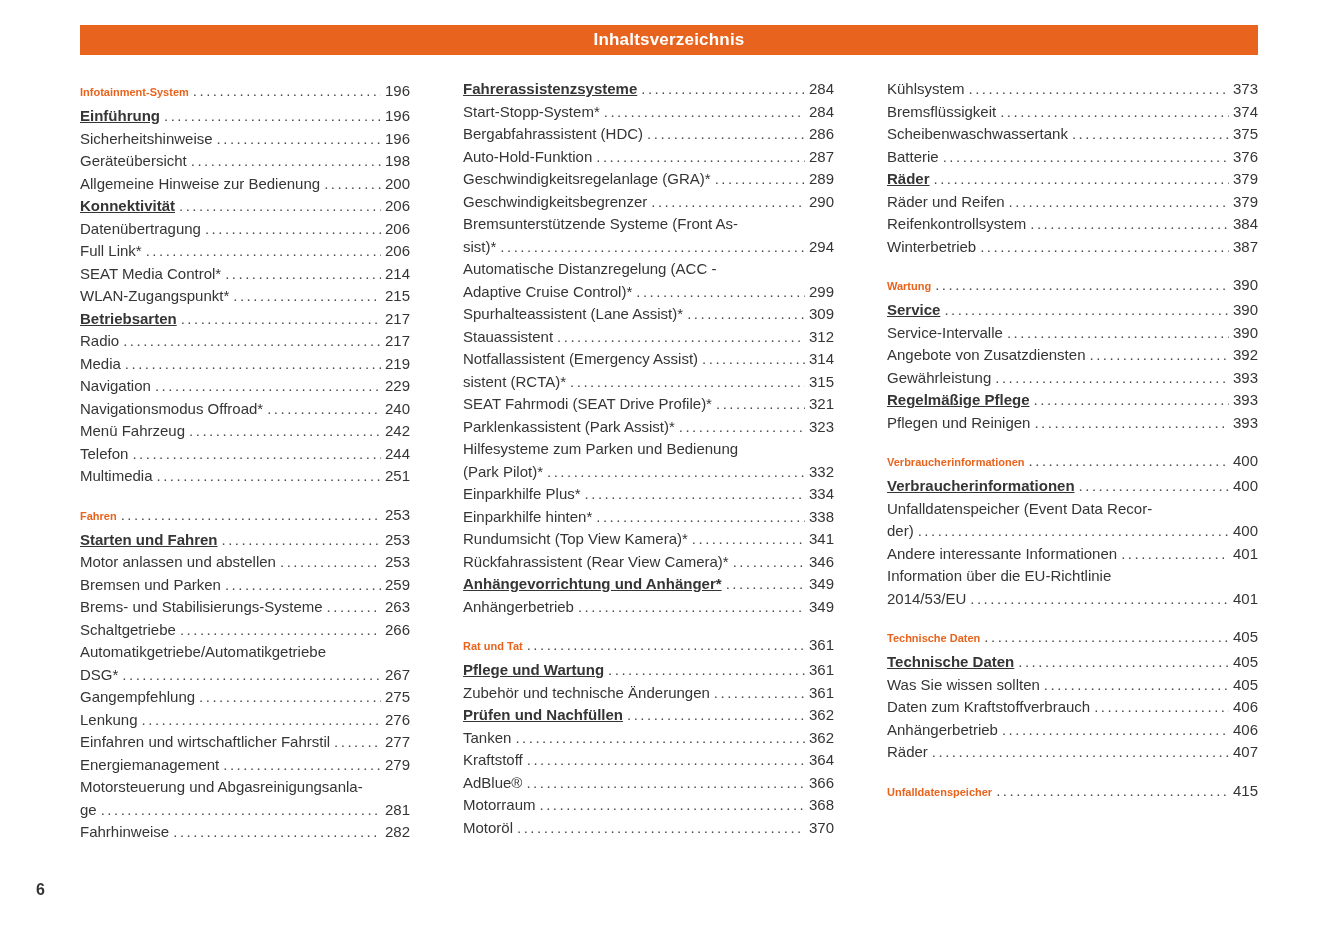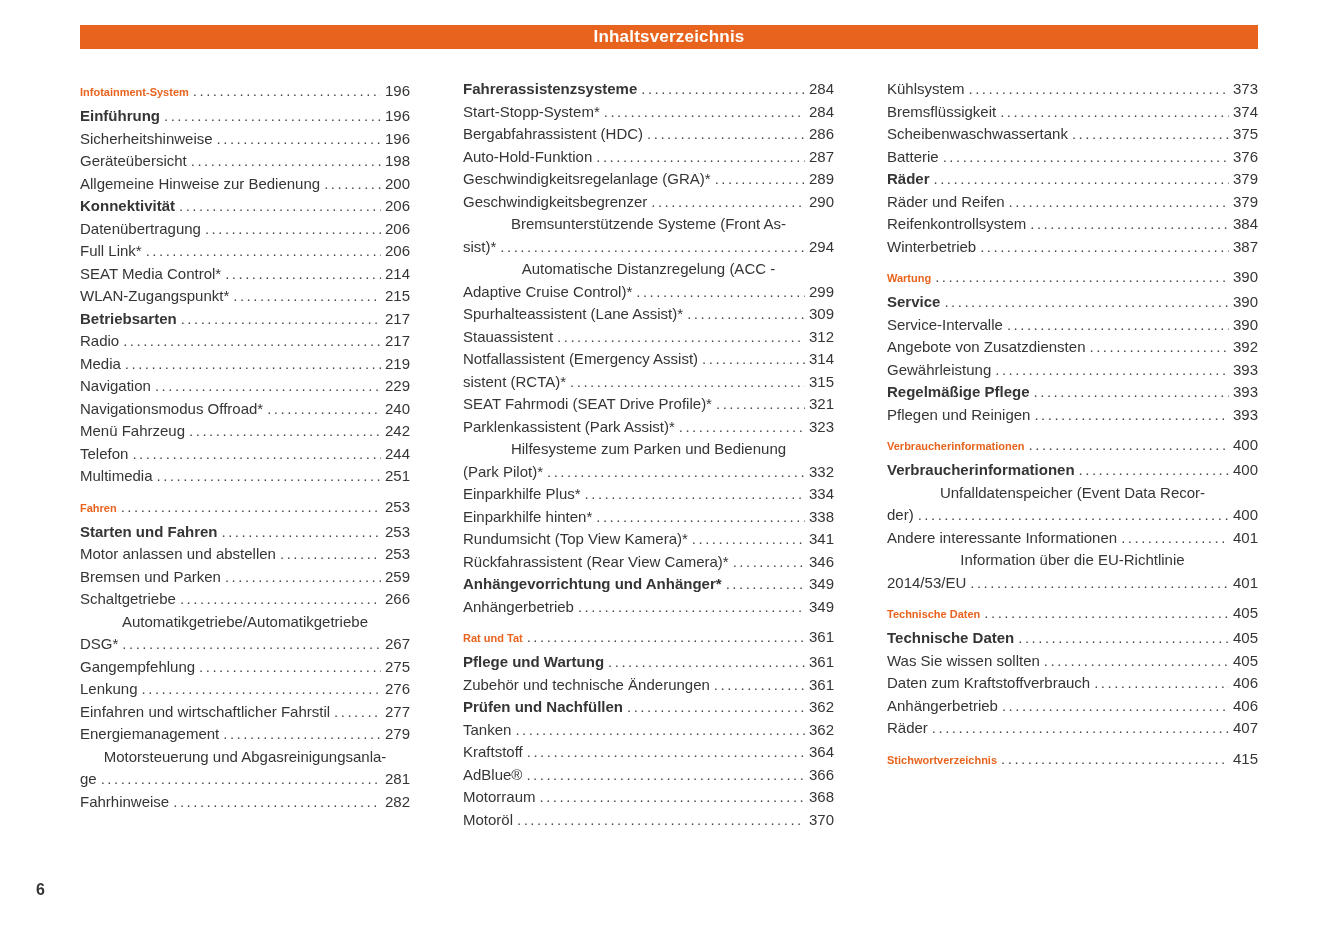--- a/index.html
+++ b/index.html
@@ -11,70 +11,70 @@
   }
   .sheet {
     position: relative;
     width: 1339px; height: 945px;
     background: #ffffff;
     overflow: hidden;
   }
   .header-bar {
     position: absolute;
     left: 80px; top: 25px;
-    width: 1178px; height: 24px;
+    width: 1178px; height: 30px;
     background: #e8641e;
     color: #ffffff;
     display: flex; align-items: center; justify-content: center;
     font-weight: bold;
     font-size: 17px;
     letter-spacing: 0.2px;
   }
   .columns {
     position: absolute;
     left: 80px; top: 78px;
     width: 1178px;
     display: flex;
     justify-content: space-between;
   }
   .col { width: 330px; }
   .col.wide { width: 371px; }
   .entry { font-size: 15px; line-height: 22.5px; }
   .entry .row { display: flex; align-items: baseline; }
   .entry .label { white-space: nowrap; }
-  .entry .line1 { white-space: nowrap; overflow: hidden; text-align: center; }
+  .entry .line1 { white-space: nowrap; overflow: hidden; }
   .dots {
     flex: 1;
     overflow: hidden;
     white-space: nowrap;
     margin: 0 4px;
     color: #4a4a4a;
     font-weight: normal;
     font-size: 15px;
     min-width: 8px;
   }
   .dots::after {
     content: "........................................................................................................";
     letter-spacing: 2.5px;
   }
   .pagenum {
     font-weight: normal;
     color: #353535;
     font-size: 15px;
     white-space: nowrap;
   }
-  .entry.h1 { margin-top: 6px; line-height: 25px; }
+  .entry.h1 { margin-top: 14px; line-height: 25px; }
   .col .entry.h1:first-child { margin-top: 0; }
   .entry.h1 .label {
     color: #e8641e;
     font-weight: bold;
     font-size: 11px;
   }
   .entry.bold .label,
-  .entry.bold .line1 { font-weight: bold; }
+  .entry.bold .line1 { font-weight: bold; text-decoration: underline; }
   .page-num-display {
     position: absolute;
     left: 36px; top: 881px;
     font-size: 16px;
     font-weight: bold;
     color: #353535;
   }
 </style>
 </head>
 <body>
@@ -236,20 +236,27 @@
         </div>
         <div class="entry normal">
           <div class="row">
             <span class="label">Bremsen und Parken</span>
             <span class="dots"></span>
             <span class="pagenum">259</span>
           </div>
         </div>
         <div class="entry normal">
           <div class="row">
+            <span class="label">Brems- und Stabilisierungs-Systeme</span>
+            <span class="dots"></span>
+            <span class="pagenum">263</span>
+          </div>
+        </div>
+        <div class="entry normal">
+          <div class="row">
             <span class="label">Schaltgetriebe</span>
             <span class="dots"></span>
             <span class="pagenum">266</span>
           </div>
         </div>
         <div class="entry normal">
           <div class="line1">Automatikgetriebe/Automatikgetriebe</div>
           <div class="row">
             <span class="label">DSG*</span>
             <span class="dots"></span>
@@ -695,21 +702,21 @@
         </div>
         <div class="entry normal">
           <div class="row">
             <span class="label">Räder</span>
             <span class="dots"></span>
             <span class="pagenum">407</span>
           </div>
         </div>
         <div class="entry h1">
           <div class="row">
-            <span class="label">Stichwortverzeichnis</span>
+            <span class="label">Unfalldatenspeicher</span>
             <span class="dots"></span>
             <span class="pagenum">415</span>
           </div>
         </div>
       </div>
   </div>
 
   <div class="page-num-display">6</div>
 
 </div>

